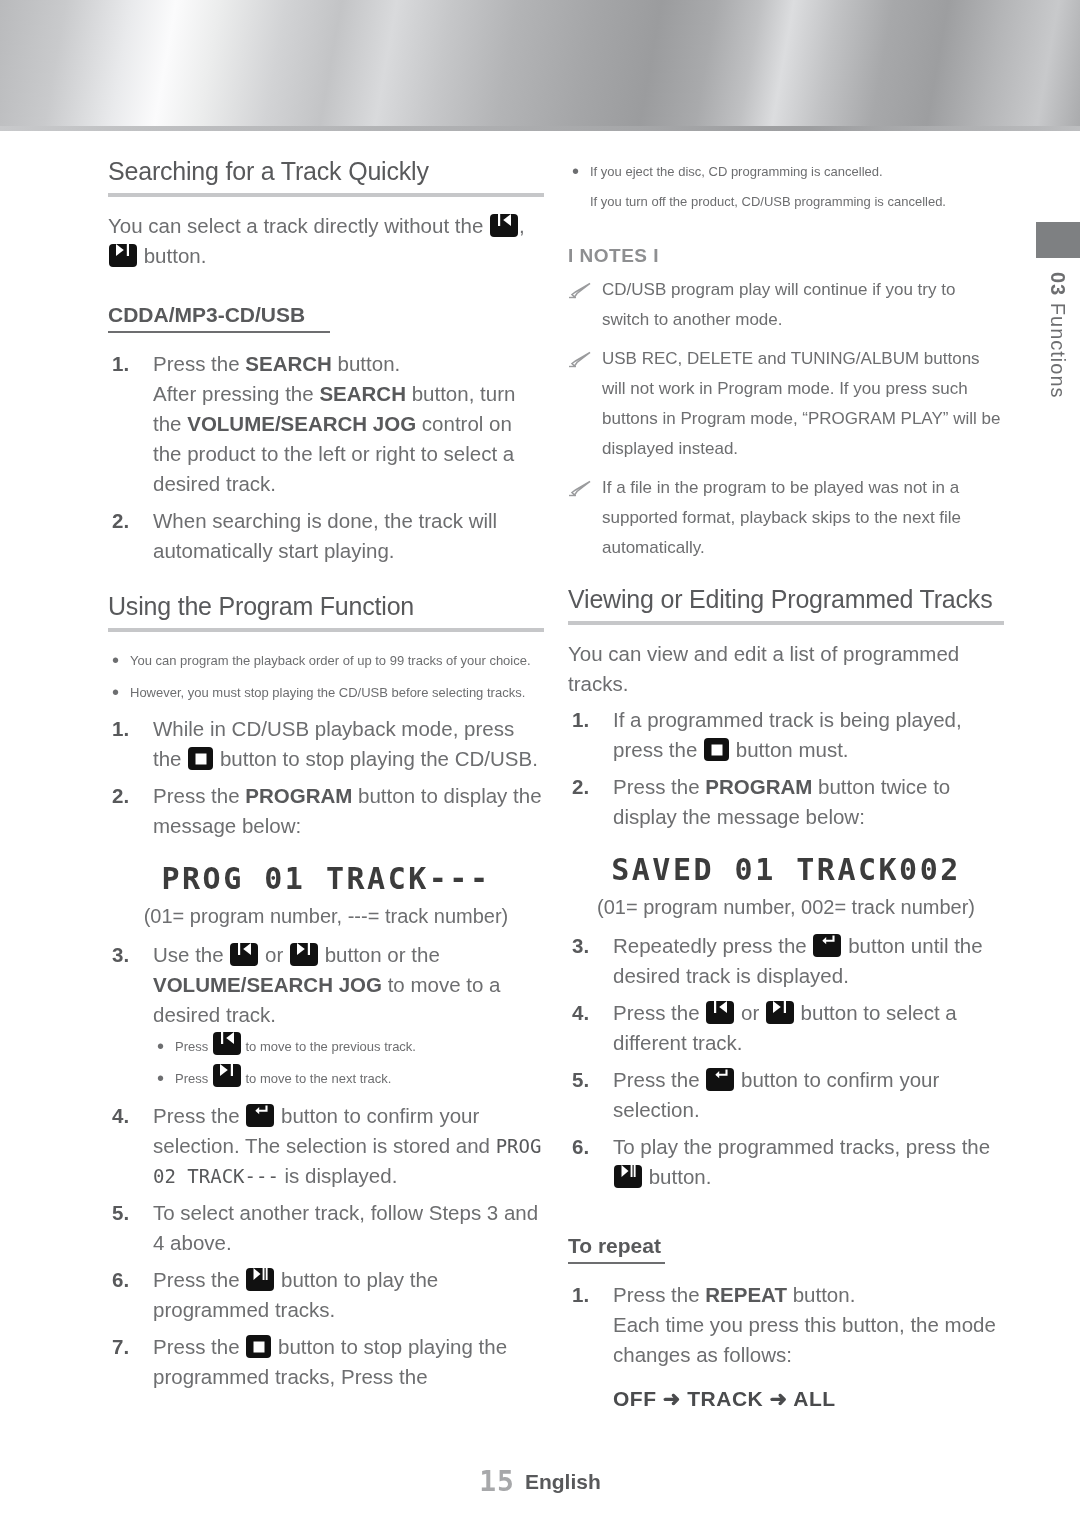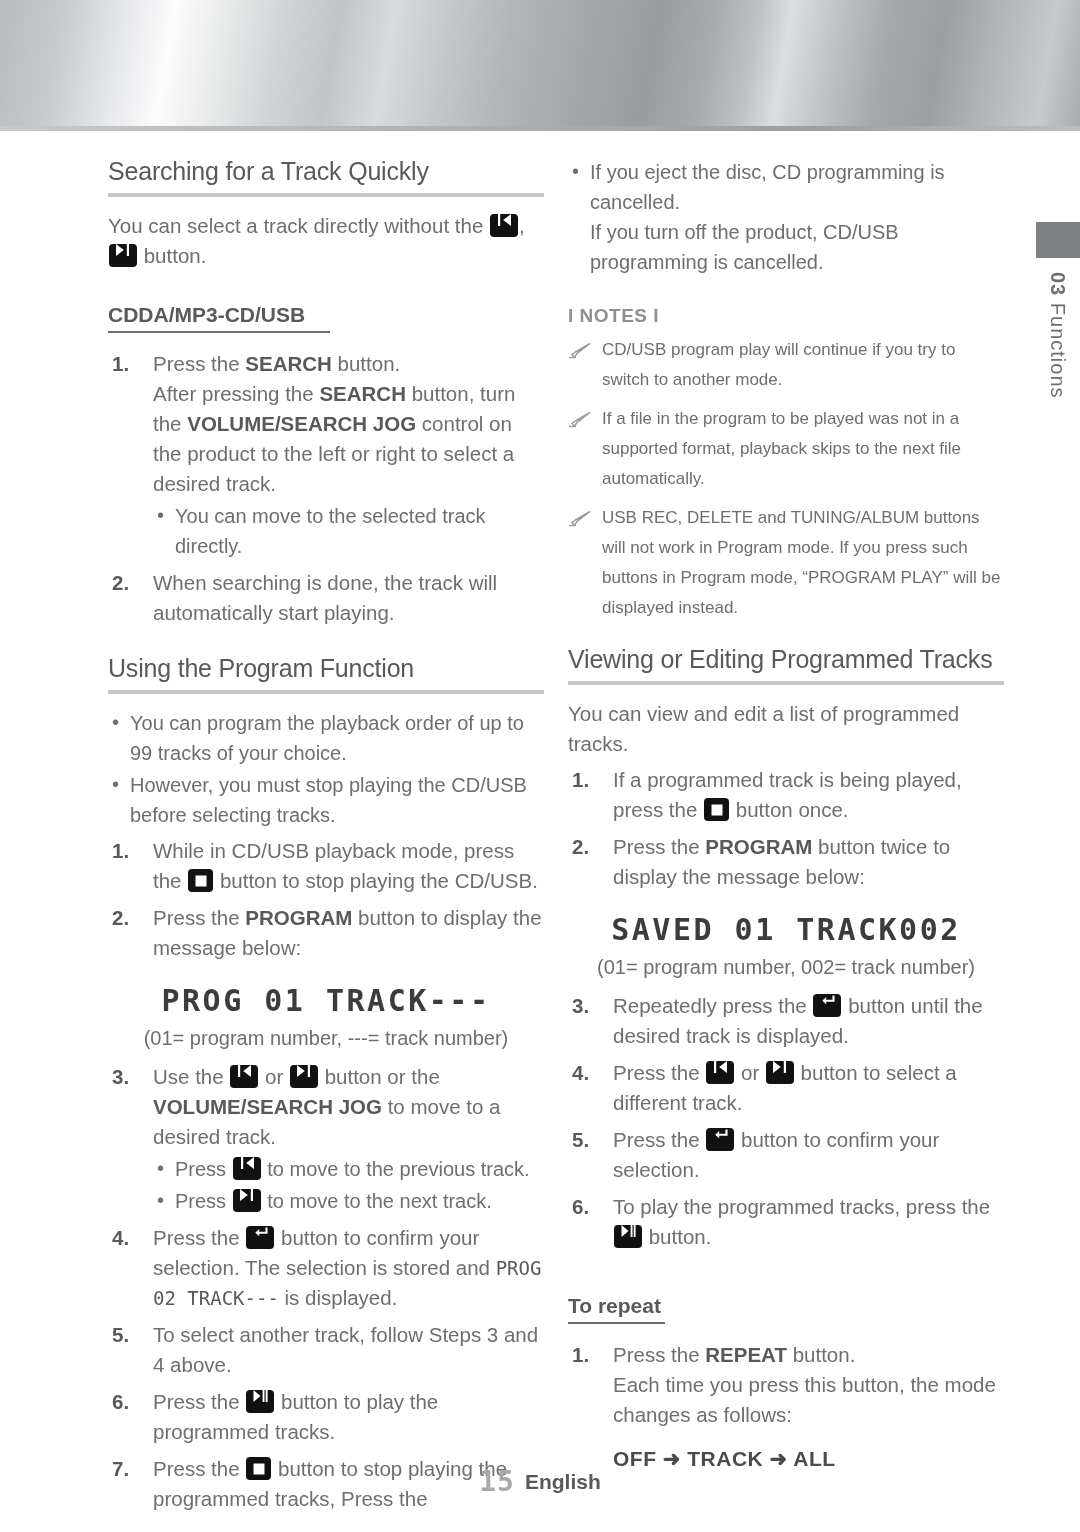--- a/index.html
+++ b/index.html
@@ -73,21 +73,21 @@
     margin-bottom:7px;
   }
   ol.steps > li > .n{
     position:absolute; left:4px; top:0; font-weight:bold; color:#58595b;
     font-size:20.5px;
   }
 
   
   ul.bul{ list-style:none; margin:2px 0 6px 0; padding:0; }
   ul.bul > li{
-    position:relative; padding-left:22px; font-size:20px; line-height:30px;
+    position:relative; padding-left:22px; font-size:13px; line-height:30px;
     margin-bottom:2px;
   }
   ul.bul > li:before{
     content:"\2022"; position:absolute; left:4px; top:-1px; color:#6d6e70;
     font-size:20px;
   }
 
   
   .notes-title{
     font-size:19px; font-weight:bold; color:#8e8f91; margin:28px 0 8px 0;
@@ -188,23 +188,20 @@
     <div class="rule-thin-wrap">
       <h3 class="sub">CDDA/MP3-CD/USB</h3>
       <div class="rule-thin" style="width:222px"></div>
     </div>
 
     <ol class="steps">
       <li>
         <span class="n">1.</span>
         <span>Press the </span><b>SEARCH</b><span> button.</span><br>
         <span>After pressing the </span><b>SEARCH</b><span> button, turn the </span><b>VOLUME/SEARCH JOG</b><span> control on the product to the left or right to select a desired track.</span>
-        <ul class="bul">
-          <li>You can move to the selected track directly.</li>
-        </ul>
       </li>
       <li>
         <span class="n">2.</span>
         <span>When searching is done, the track will automatically start playing.</span>
       </li>
     </ol>
 
     <h2 class="sect" style="margin-top:26px">Using the Program Function</h2>
     <div class="rule-thick"></div>
 
@@ -291,40 +288,40 @@
               <path d="M22 3.5L9 13.5 6.5 17 4 14.5 7.5 12z" fill="none" stroke="#9a9b9d" stroke-width="1.5"></path>
               <path d="M1 17.5h7" stroke="#9a9b9d" stroke-width="1.4"></path>
             </svg></span>
         <span>CD/USB program play will continue if you try to switch to another mode.</span>
       </li>
       <li>
         <span class="pencil"><svg width="24" height="20" viewBox="0 0 24 20">
               <path d="M22 3.5L9 13.5 6.5 17 4 14.5 7.5 12z" fill="none" stroke="#9a9b9d" stroke-width="1.5"></path>
               <path d="M1 17.5h7" stroke="#9a9b9d" stroke-width="1.4"></path>
             </svg></span>
-        <span>If a file in the program to be played was not in a supported format, playback skips to the next file automatically.</span>
+        <span>USB REC, DELETE and TUNING/ALBUM buttons will not work in Program mode. If you press such buttons in Program mode, “PROGRAM PLAY” will be displayed instead.</span>
       </li>
       <li>
         <span class="pencil"><svg width="24" height="20" viewBox="0 0 24 20">
               <path d="M22 3.5L9 13.5 6.5 17 4 14.5 7.5 12z" fill="none" stroke="#9a9b9d" stroke-width="1.5"></path>
               <path d="M1 17.5h7" stroke="#9a9b9d" stroke-width="1.4"></path>
             </svg></span>
-        <span>USB REC, DELETE and TUNING/ALBUM buttons will not work in Program mode. If you press such buttons in Program mode, “PROGRAM PLAY” will be displayed instead.</span>
+        <span>If a file in the program to be played was not in a supported format, playback skips to the next file automatically.</span>
       </li>
     </ul>
 
     <h2 class="sect" style="margin-top:22px">Viewing or Editing Programmed Tracks</h2>
     <div class="rule-thick"></div>
 
     <p class="body">You can view and edit a list of programmed tracks.</p>
 
     <ol class="steps">
       <li>
         <span class="n">1.</span>
-        <span>If a programmed track is being played, press the </span><span class="btn-ico stop"></span><span> button once.</span>
+        <span>If a programmed track is being played, press the </span><span class="btn-ico stop"></span><span> button must.</span>
       </li>
       <li>
         <span class="n">2.</span>
         <span>Press the </span><b>PROGRAM</b><span> button twice to display the message below:</span>
       </li>
     </ol>
 
     <div class="lcd">SAVED 01 TRACK002</div>
     <div class="caption">(01= program number, 002= track number)</div>
 

